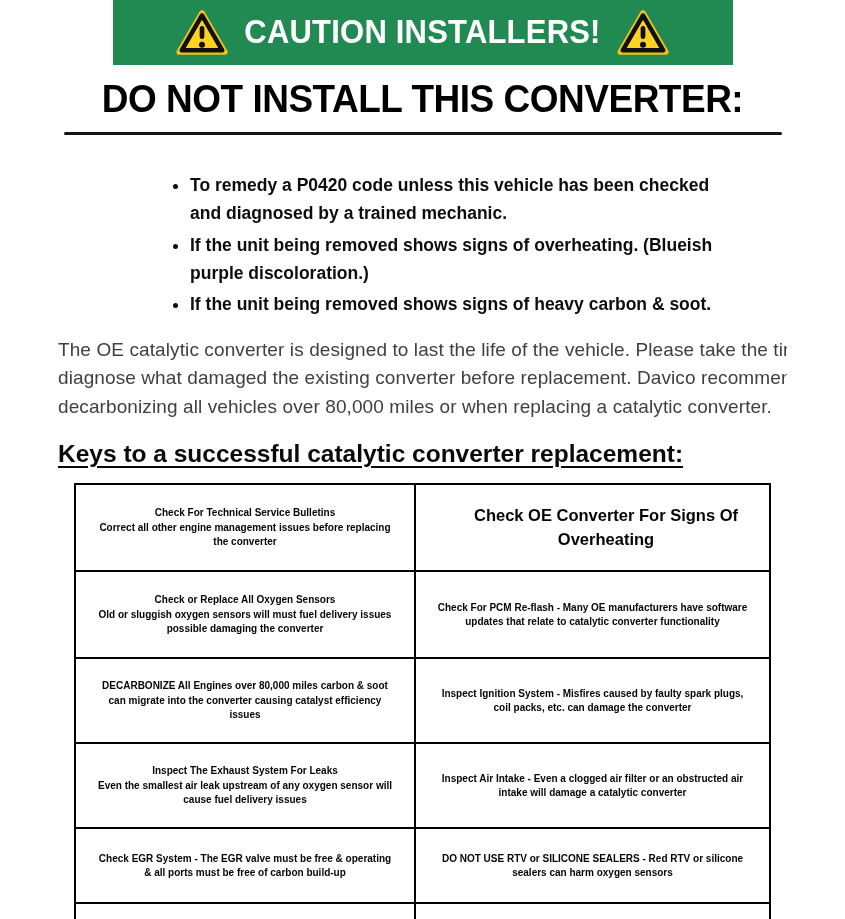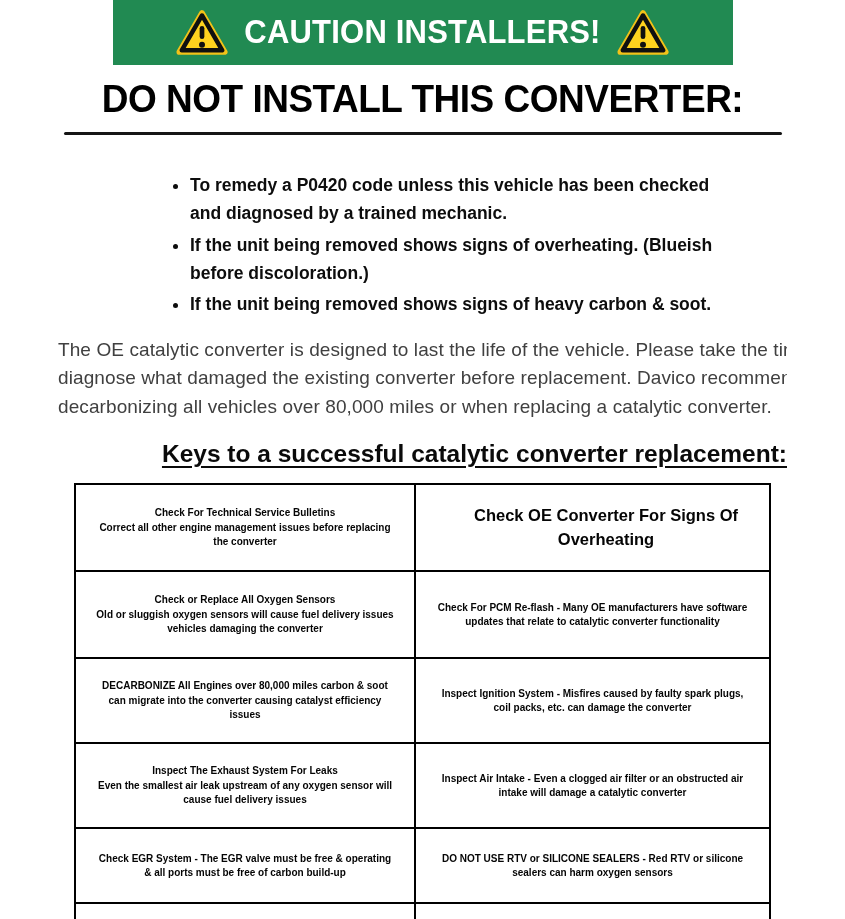--- a/index.html
+++ b/index.html
@@ -71,21 +71,21 @@
     text-align: left;
     font-size: 19px;
     font-weight: 400;
     line-height: 1.5;
     color: #404040;
     letter-spacing: 0.1px;
   }
   
   .keys {
     margin: 19px 0 0 0;
-    text-align: right;
+    text-align: left;
     font-size: 24.5px;
     font-weight: 800;
     text-decoration: underline;
     text-underline-offset: 4px;
     color: #0a0a0a;
   }
   
   .keys-table {
     width: 695px;
     margin: 15px auto 0 auto;
@@ -137,42 +137,42 @@
       </svg>
     </span>
   </header>
 
   <h2 class="headline">DO NOT INSTALL THIS CONVERTER:</h2>
 
   <div class="rule"></div>
 
   <ul class="bullets">
     <li>To remedy a P0420 code unless this vehicle has been checked and diagnosed by a trained mechanic.</li>
-    <li>If the unit being removed shows signs of overheating. (Blueish before discoloration.)</li>
+    <li>If the unit being removed shows signs of overheating. (Blueish purple discoloration.)</li>
     <li>If the unit being removed shows signs of heavy carbon &amp; soot.</li>
   </ul>
 
   <p class="para">The OE catalytic converter is designed to last the life of the vehicle. Please take the time to diagnose what damaged the existing converter before replacement. Davico recommends decarbonizing all vehicles over 80,000 miles or when replacing a catalytic converter.</p>
 
   <h3 class="keys">Keys to a successful catalytic converter replacement:</h3>
 
   <table class="keys-table">
     <colgroup>
         <col class="c-left">
         <col class="c-right">
       </colgroup>
     <tbody>
       <tr class="r1">
         <td>Check For Technical Service Bulletins
 Correct all other engine management issues before replacing the converter</td>
         <td class="lg">Check OE Converter For Signs Of Overheating</td>
       </tr>
       <tr class="r2">
         <td>Check or Replace All Oxygen Sensors
-Old or sluggish oxygen sensors will cause fuel delivery issues vehicles damaging the converter</td>
+Old or sluggish oxygen sensors will must fuel delivery issues possible damaging the converter</td>
         <td>Check For PCM Re-flash - Many OE manufacturers have software updates that relate to catalytic converter functionality</td>
       </tr>
       <tr class="r3">
         <td>DECARBONIZE All Engines over 80,000 miles carbon &amp; soot can migrate into the converter causing catalyst efficiency issues</td>
         <td>Inspect Ignition System - Misfires caused by faulty spark plugs, coil packs, etc. can damage the converter</td>
       </tr>
       <tr class="r4">
         <td>Inspect The Exhaust System For Leaks
 Even the smallest air leak upstream of any oxygen sensor will cause fuel delivery issues</td>
         <td>Inspect Air Intake - Even a clogged air filter or an obstructed air intake will damage a catalytic converter</td>

